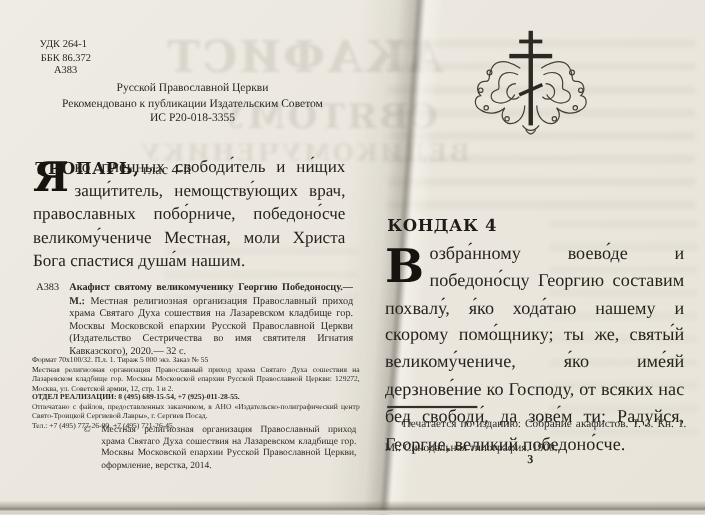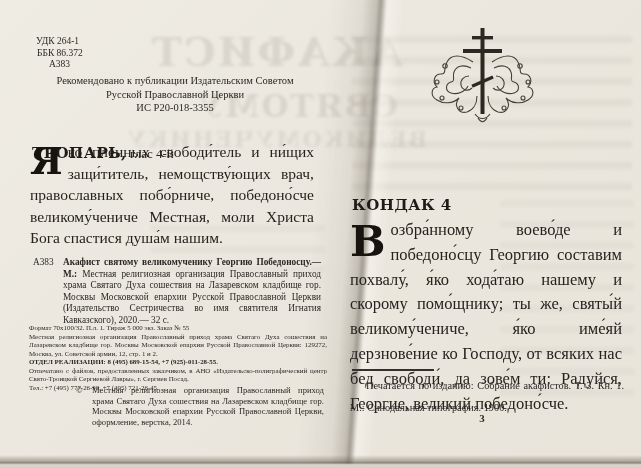--- a/index.html
+++ b/index.html
@@ -121,22 +121,22 @@
 
   <div>
 
     <div class="udk">
       <div class="l1">УДК 264-1</div>
       <div class="l2">ББК 86.372</div>
       <div class="l3">А383</div>
     </div>
 
     <div class="approval">
+      <div>Русской Православной Церкви</div>
       <div>Рекомендовано к публикации Издательским Советом</div>
-      <div>Русской Православной Церкви</div>
       <div>ИС Р20-018-3355</div>
     </div>
 
     <div class="tropar-head">
       <span class="slav">ТРОПАРЬ,</span>
       <span>глас 4-й</span>
     </div>
 
     <p class="tropar body-par">
       <span class="dropcap">Я</span><span>ко пленных свободи́тель и ни́щих защи́титель, немощству́ющих врач, православных побо́рниче, победоно́сче великому́чениче Местная, моли Христа Бога спастися душа́м нашим.</span>

